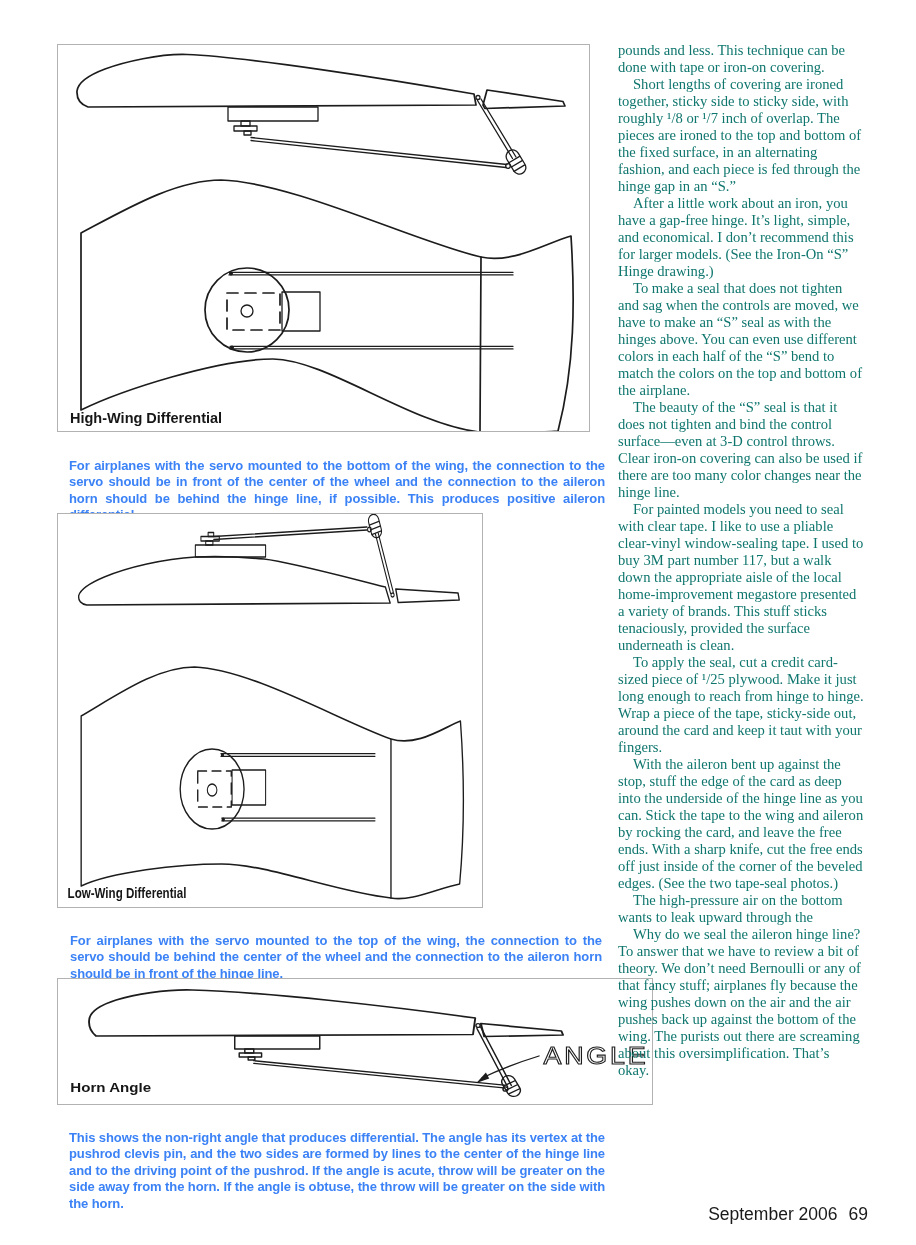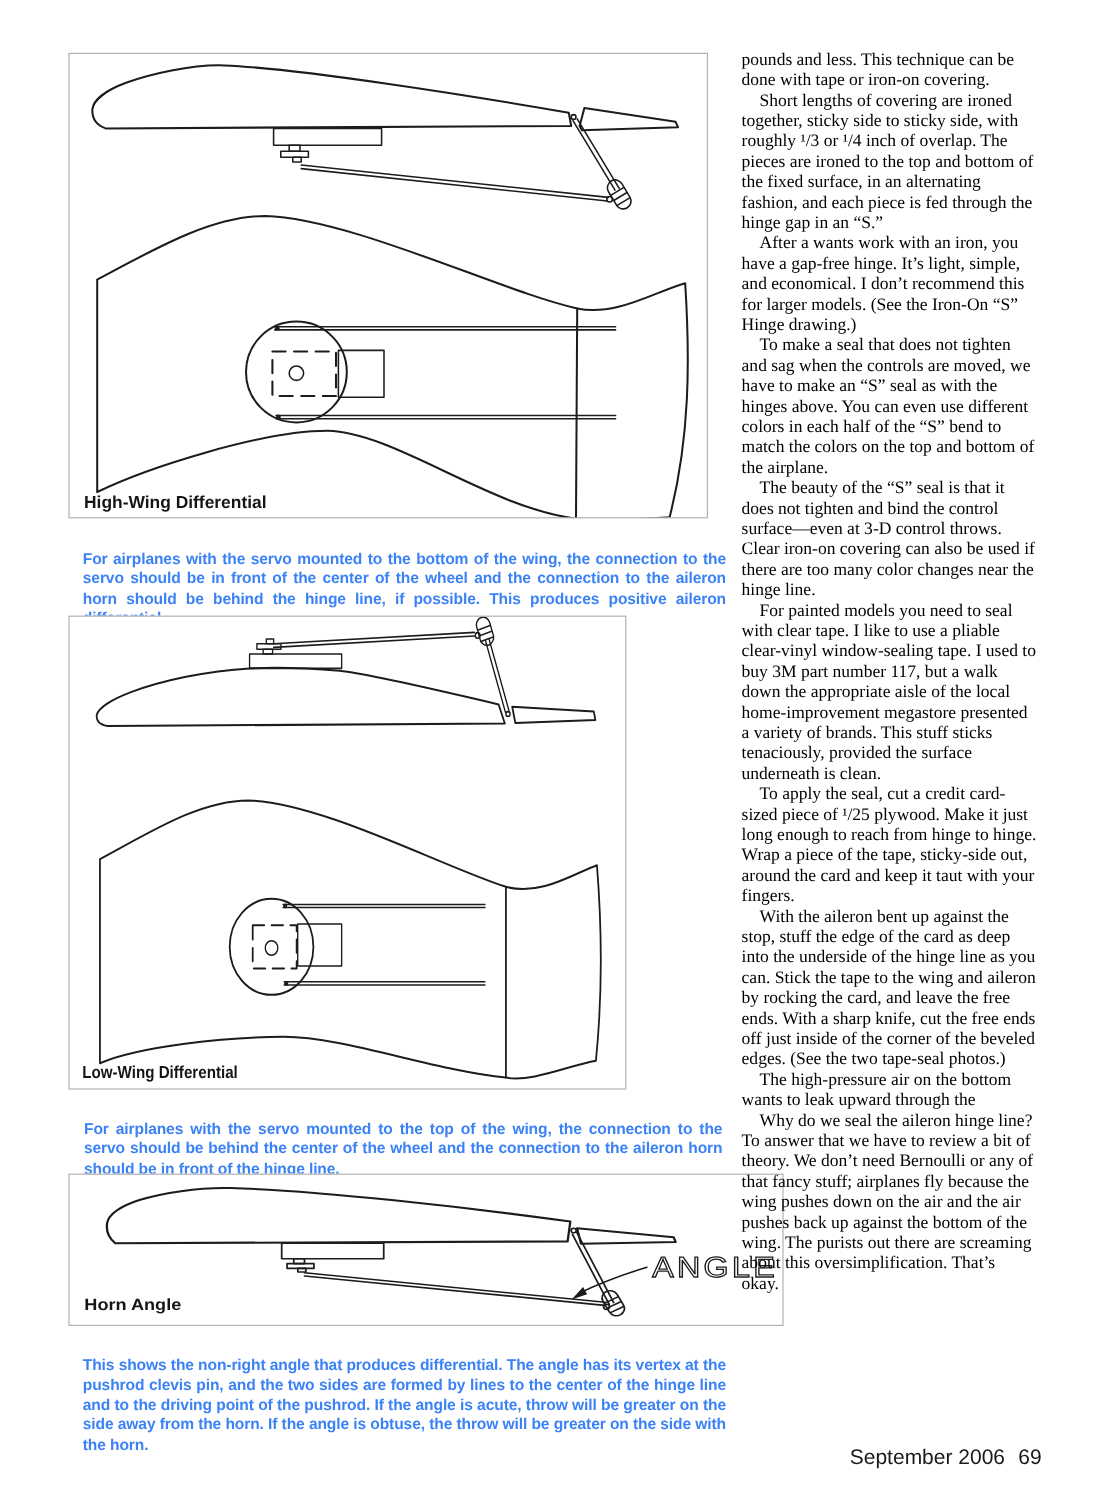--- a/index.html
+++ b/index.html
@@ -24,21 +24,21 @@
   }
   .caption {
     position:absolute; margin:12px;
     font-family:"Liberation Sans", sans-serif; font-weight:bold;
     font-size:13px; line-height:16.4px; text-align:justify; color:#3b82f6;
     letter-spacing:-0.1px;
   }
   .article {
     position:absolute; left:618px; top:42px; width:246px;
     font-family:"Liberation Serif", serif; font-size:14.6px; line-height:17px;
-    color:#000000; text-align:left;
+    color:#0f766e; text-align:left;
   }
   .article p { margin:0; text-indent:15px; }
   .article p.first { text-indent:0; }
   .footer {
     position:absolute; left:618px; top:1204px; width:250px; text-align:right;
     font-family:"Liberation Sans", sans-serif; font-size:17.5px; color:#1a1a1a;
   }
   .footer .pgnum { margin-left:11px;margin-top:33px; }
 </style>
 </head>
@@ -90,21 +90,21 @@
           <line class="thin" x1="172" y1="301.3" x2="455" y2="301.3"></line>
           <line class="thin" x1="172" y1="303.9" x2="455" y2="303.9"></line>
           <circle class="dot" cx="174" cy="302.5" r="2"></circle>
         </g>
       </g>
       <text class="fig-label" x="12" y="378">High-Wing Differential</text>
     </svg>
   </div>
   <p class="caption" style="left:57px; top:446px; width:536px;">For airplanes with the servo mounted to the bottom of the wing, the connection to the servo should be in front of the center of the wheel and the connection to the aileron horn should be behind the hinge line, if possible. This produces positive aileron differential.</p>
 
-  <div class="figbox" style="left:57px; top:513px; width:465px; height:395px;">
+  <div class="figbox" style="left:57px; top:513px; width:426px; height:395px;">
     <svg viewBox="0 0 531 393" preserveAspectRatio="none">
 
       <g>
         <path class="draw" d="M 36,91 L 416,89 L 410,73 C 355,62 290,48 258,45 C 225,42.5 196,42 172,43 C 132,45 88,53 58,63 C 40,69 28,76 26,81.5 C 25,87 29,90 36,91 Z"></path>
         <path class="draw" d="M 423,75 L 501,79 L 502.5,86 L 426,88.5 Z"></path>
         <circle class="thin" cx="419" cy="81" r="2"></circle>
         <rect class="thin" x="172" y="31" width="88" height="12"></rect>
         <rect class="thin" x="185" y="27" width="9" height="4"></rect>
         <rect class="thin" x="179" y="22.5" width="23" height="4.5"></rect>
         <rect class="thin" x="188" y="18.5" width="7" height="4"></rect>
@@ -179,22 +179,22 @@
         <polygon class="dot" points="374,104 382.5,93.5 385.5,99.5"></polygon>
         <text class="angle-text" x="434" y="85">ANGLE</text>
       </g>
       <text class="fig-label" style="font-size:13.5px" x="11" y="113">Horn Angle</text>
     </svg>
   </div>
   <p class="caption" style="left:57px; top:1118px; width:536px;">This shows the non-right angle that produces differential. The angle has its vertex at the pushrod clevis pin, and the two sides are formed by lines to the center of the hinge line and to the driving point of the pushrod. If the angle is acute, throw will be greater on the side away from the horn. If the angle is obtuse, the throw will be greater on the side with the horn.</p>
 
   <div class="article">
       <p class="first">pounds and less. This technique can be done with tape or iron-on covering.</p>
-      <p>Short lengths of covering are ironed together, sticky side to sticky side, with roughly ¹/3 or ¹/4 inch of overlap. The pieces are ironed to the top and bottom of the fixed surface, in an alternating fashion, and each piece is fed through the hinge gap in an “S.”</p>
-      <p>After a wants work with an iron, you have a gap-free hinge. It’s light, simple, and economical. I don’t recommend this for larger models. (See the Iron-On “S” Hinge drawing.)</p>
+      <p>Short lengths of covering are ironed together, sticky side to sticky side, with roughly ¹/8 or ¹/7 inch of overlap. The pieces are ironed to the top and bottom of the fixed surface, in an alternating fashion, and each piece is fed through the hinge gap in an “S.”</p>
+      <p>After a little work about an iron, you have a gap-free hinge. It’s light, simple, and economical. I don’t recommend this for larger models. (See the Iron-On “S” Hinge drawing.)</p>
       <p>To make a seal that does not tighten and sag when the controls are moved, we have to make an “S” seal as with the hinges above. You can even use different colors in each half of the “S” bend to match the colors on the top and bottom of the airplane.</p>
       <p>The beauty of the “S” seal is that it does not tighten and bind the control surface—even at 3-D control throws. Clear iron-on covering can also be used if there are too many color changes near the hinge line.</p>
       <p>For painted models you need to seal with clear tape. I like to use a pliable clear-vinyl window-sealing tape. I used to buy 3M part number 117, but a walk down the appropriate aisle of the local home-improvement megastore presented a variety of brands. This stuff sticks tenaciously, provided the surface underneath is clean.</p>
       <p>To apply the seal, cut a credit card-sized piece of ¹/25 plywood. Make it just long enough to reach from hinge to hinge. Wrap a piece of the tape, sticky-side out, around the card and keep it taut with your fingers.</p>
       <p>With the aileron bent up against the stop, stuff the edge of the card as deep into the underside of the hinge line as you can. Stick the tape to the wing and aileron by rocking the card, and leave the free ends. With a sharp knife, cut the free ends off just inside of the corner of the beveled edges. (See the two tape-seal photos.)</p>
       <p>The high-pressure air on the bottom wants to leak upward through the</p>
       <p>Why do we seal the aileron hinge line? To answer that we have to review a bit of theory. We don’t need Bernoulli or any of that fancy stuff; airplanes fly because the wing pushes down on the air and the air pushes back up against the bottom of the wing. The purists out there are screaming about this oversimplification. That’s okay.</p>
     </div>
 
   <div class="footer">

